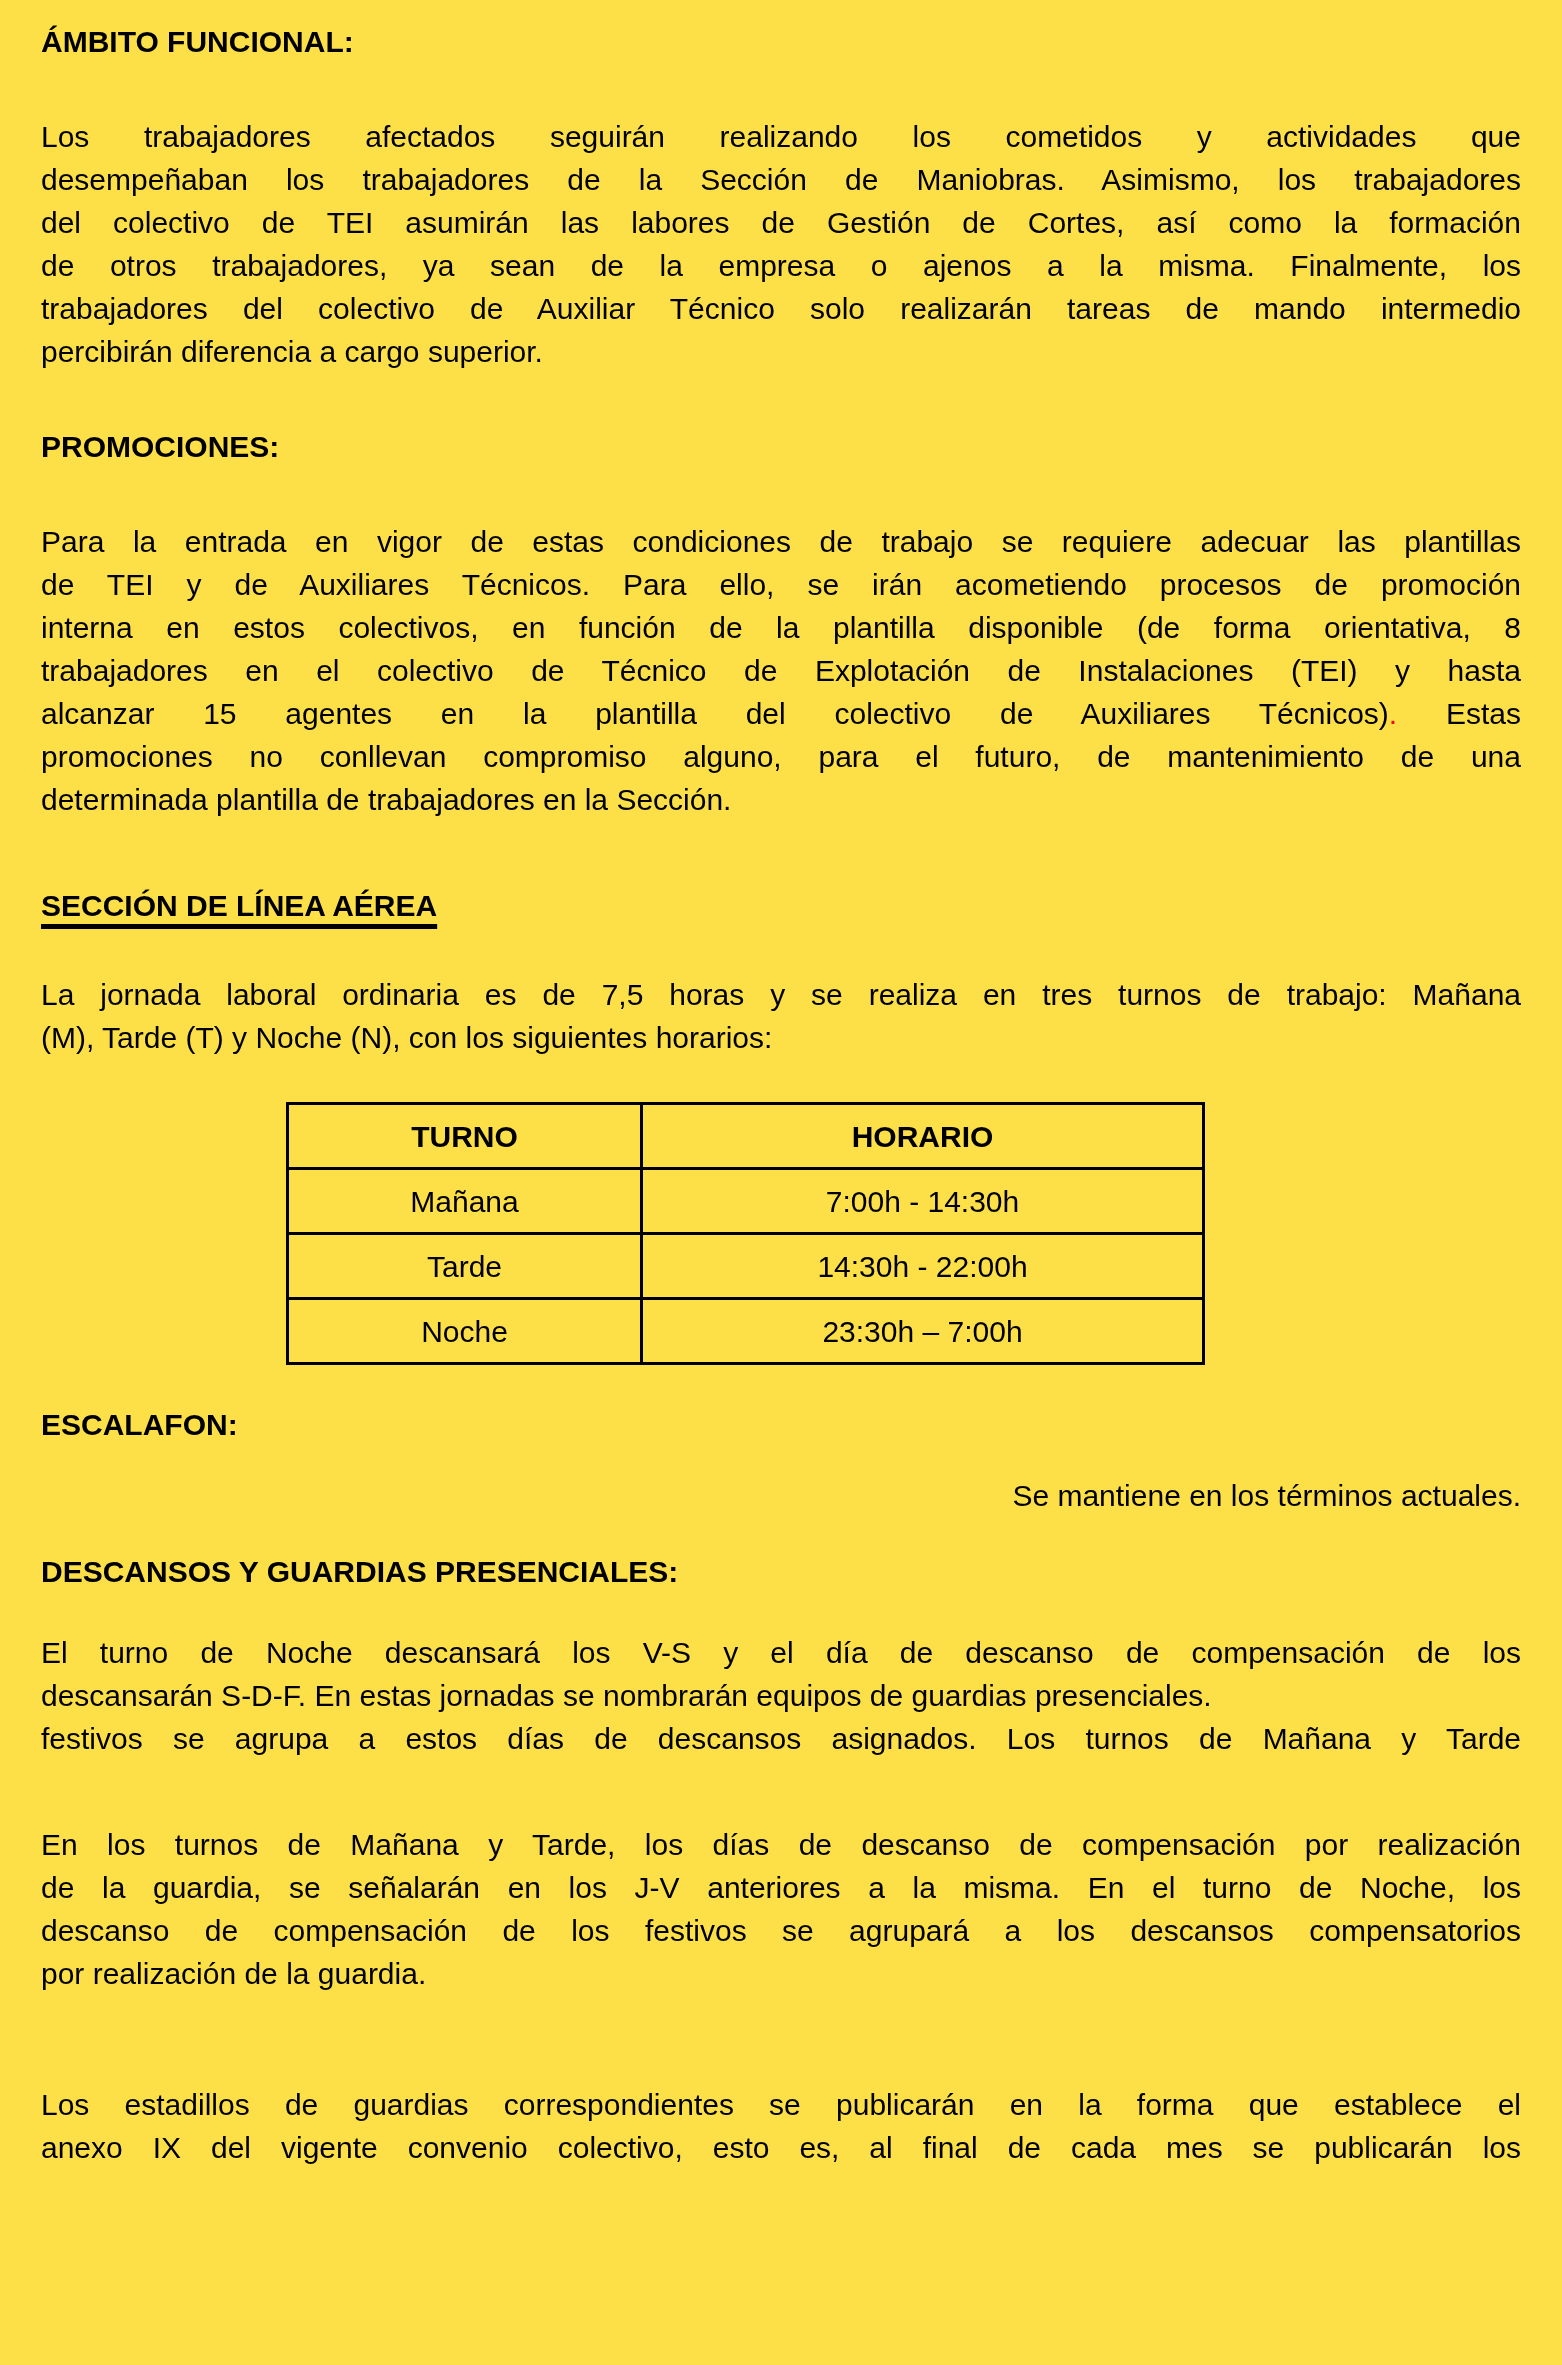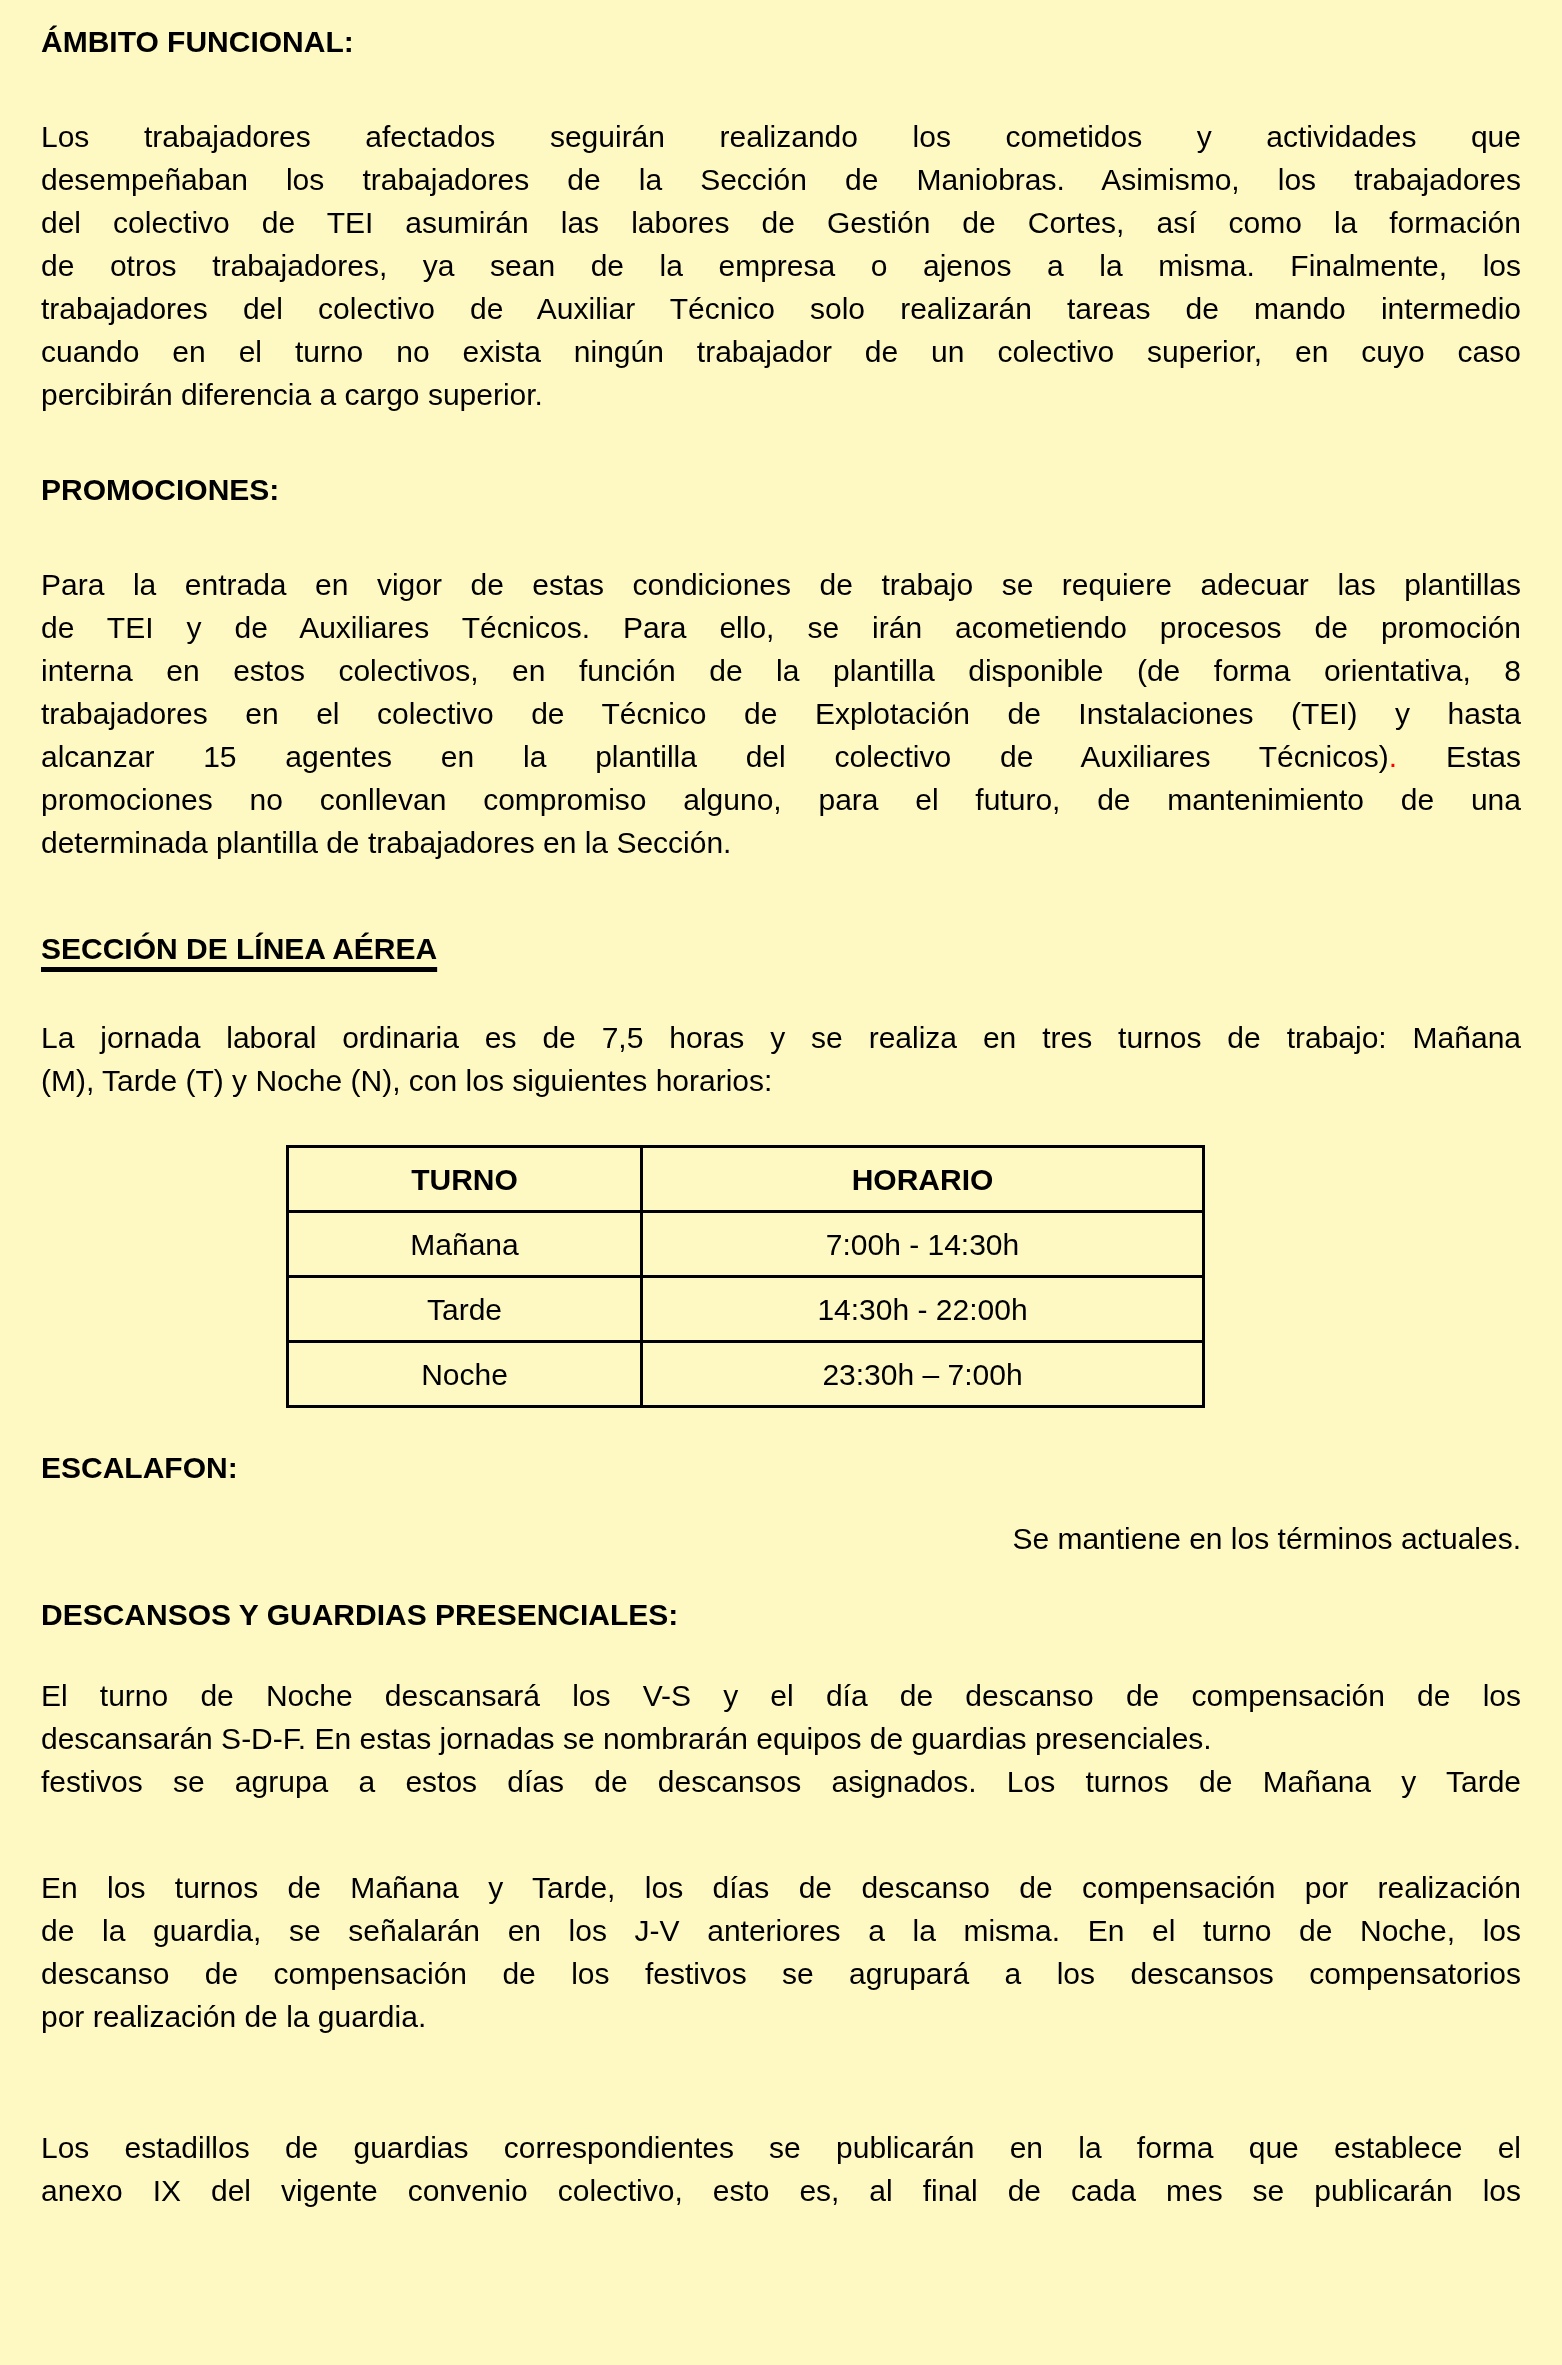--- a/index.html
+++ b/index.html
@@ -6,21 +6,21 @@
     margin: 0;
     padding: 0;
     background: #ffffff;
   }
   .page {
     position: relative;
     width: 1562px;
     height: 2366px;
     box-sizing: border-box;
     padding: 20px 41px 45px 41px;
-    background: #fef9c3;
+    background: #fde047;
     color: #000000;
     font-family: "Liberation Sans", sans-serif;
     font-size: 30px;
     line-height: 43px;
     overflow: hidden;
   }
   .hd {
     font-weight: bold;
     white-space: nowrap;
   }
@@ -76,21 +76,20 @@
 <div class="page">
 
   <div class="hd mb70">ÁMBITO FUNCIONAL:</div>
 
   <div class="para mb70">
       <div class="ln">Los trabajadores afectados seguirán realizando los cometidos y actividades que</div>
       <div class="ln">desempeñaban los trabajadores de la Sección de Maniobras. Asimismo, los trabajadores</div>
       <div class="ln">del colectivo de TEI asumirán las labores de Gestión de Cortes, así como la formación</div>
       <div class="ln">de otros trabajadores, ya sean de la empresa o ajenos a la misma. Finalmente, los</div>
       <div class="ln">trabajadores del colectivo de Auxiliar Técnico solo realizarán tareas de mando intermedio</div>
-      <div class="ln">cuando en el turno no exista ningún trabajador de un colectivo superior, en cuyo caso</div>
       <div class="ln end">percibirán diferencia a cargo superior.</div>
     </div>
 
   <div class="hd mb70">PROMOCIONES:</div>
 
   <div class="para mb85">
     <div>
         <div class="ln">Para la entrada en vigor de estas condiciones de trabajo se requiere adecuar las plantillas</div>
         <div class="ln">de TEI y de Auxiliares Técnicos. Para ello, se irán acometiendo procesos de promoción</div>
         <div class="ln">interna en estos colectivos, en función de la plantilla disponible (de forma orientativa, 8</div>

